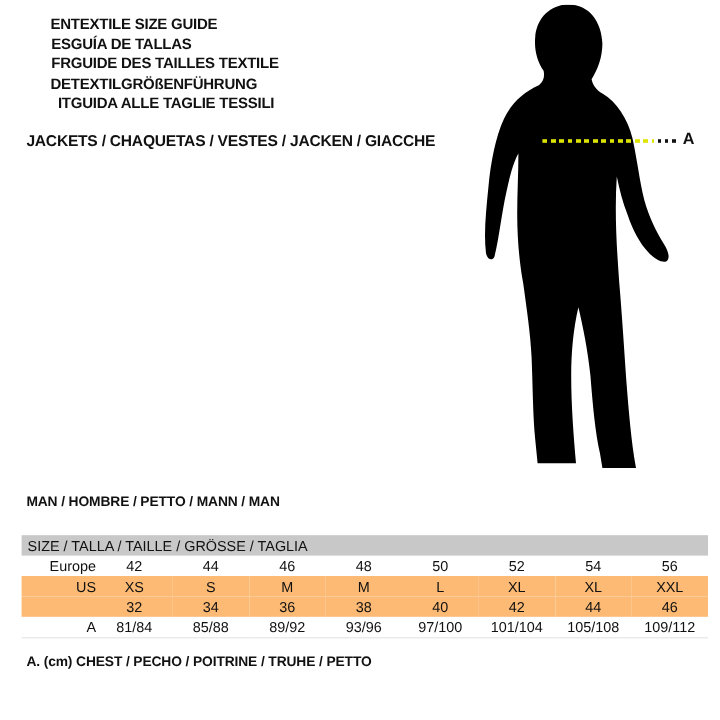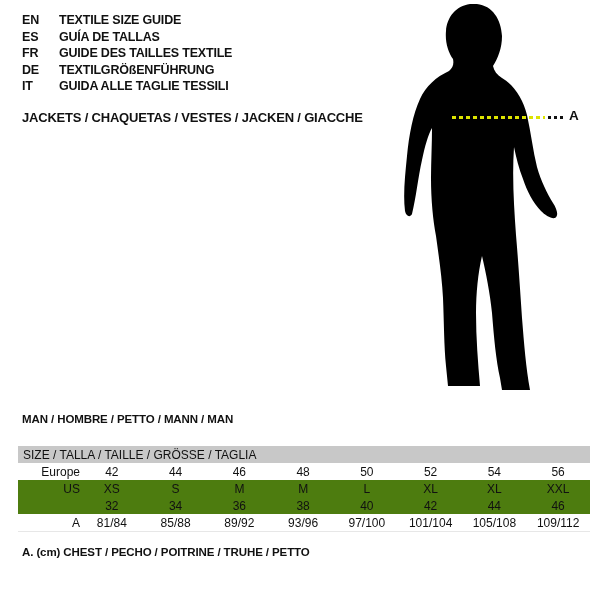--- a/index.html
+++ b/index.html
@@ -5,40 +5,40 @@
   html,body{margin:0;padding:0;}
   body{
     width:600px;height:600px;position:relative;overflow:hidden;
     background:#ffffff;color:#111;
     font-family:"Liberation Sans", sans-serif;
     -webkit-font-smoothing:antialiased;
   }
   
   .lang-list{position:absolute;left:22px;top:12px;}
   .lang-row{display:flex;line-height:16.6px;font-weight:700;font-size:12.5px;letter-spacing:-0.2px;}
-  .lang-code{width:37px;flex:0 0 37px;}
+  .lang-code{width:37px;flex:0 0 37px;text-align:right;}
   
   .product-lines{position:absolute;left:22px;top:109px;font-weight:700;font-size:13px;line-height:17.8px;letter-spacing:-0.2px;}
   
   .figure-wrap{position:absolute;left:402px;top:4px;width:166px;height:386px;}
   .figure-wrap svg{display:block;width:166px;height:386px;}
   .measure-dash-yellow{position:absolute;left:452px;top:116px;width:93px;height:3px;
     background:repeating-linear-gradient(90deg,#dde400 0 4px,transparent 4px 7px);}
   .measure-dash-black{position:absolute;left:548px;top:116px;width:17px;height:3px;
     background:repeating-linear-gradient(90deg,#111 0 3px,transparent 3px 6px);}
   .measure-label{position:absolute;left:569px;top:108px;font-size:13.5px;font-weight:700;}
   
   .section-title{position:absolute;left:22px;top:413px;font-weight:700;font-size:11.5px;letter-spacing:-0.1px;}
   
   .size-table{position:absolute;left:18px;top:446px;width:572px;border-collapse:collapse;table-layout:fixed;
     font-size:12px;color:#111;border-bottom:1px solid #e7e7e7;}
   .size-table td{height:17px;padding:0;text-align:center;vertical-align:middle;white-space:nowrap;}
   .size-table td.lbl{text-align:right;padding-left:4px;}
   .size-table tr.hdr td{background:#c8c8c8;text-align:left;padding-left:5px;font-size:12px;}
-  .size-table tr.stripe td{background:#4d7c0f;}
+  .size-table tr.stripe td{background:#fdba74;}
   .col-label{width:62px;}
   
   .footnote{position:absolute;left:22px;top:546px;font-weight:700;font-size:11.5px;letter-spacing:-0.1px;}
 </style>
 </head>
 <body>
 
 <div class="lang-list">
   <div class="lang-row">
     <span class="lang-code">EN</span>

